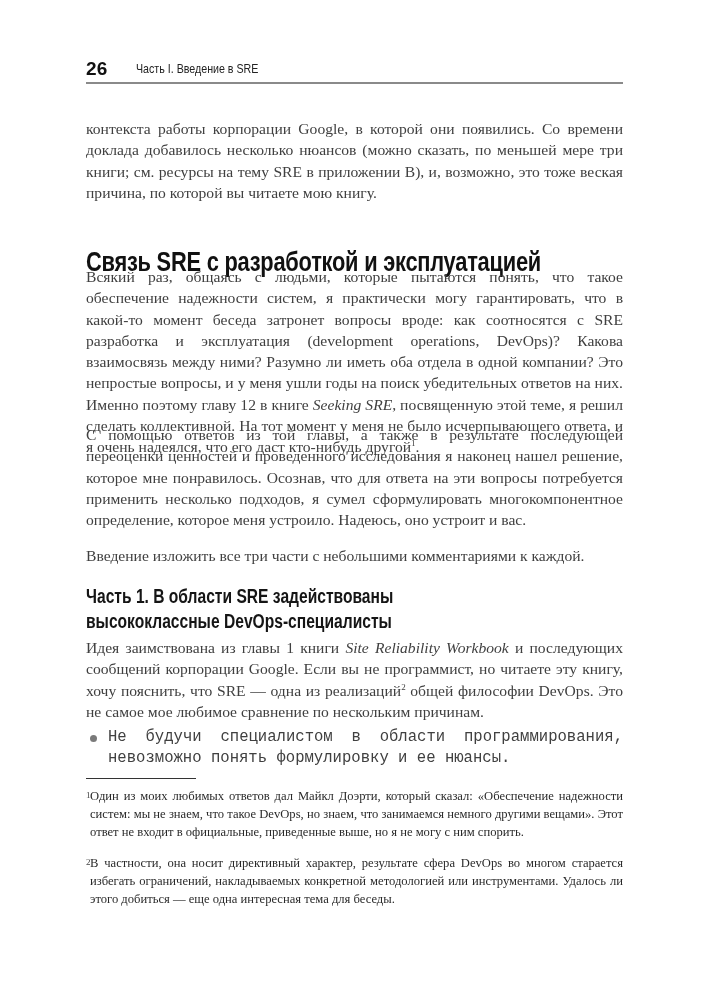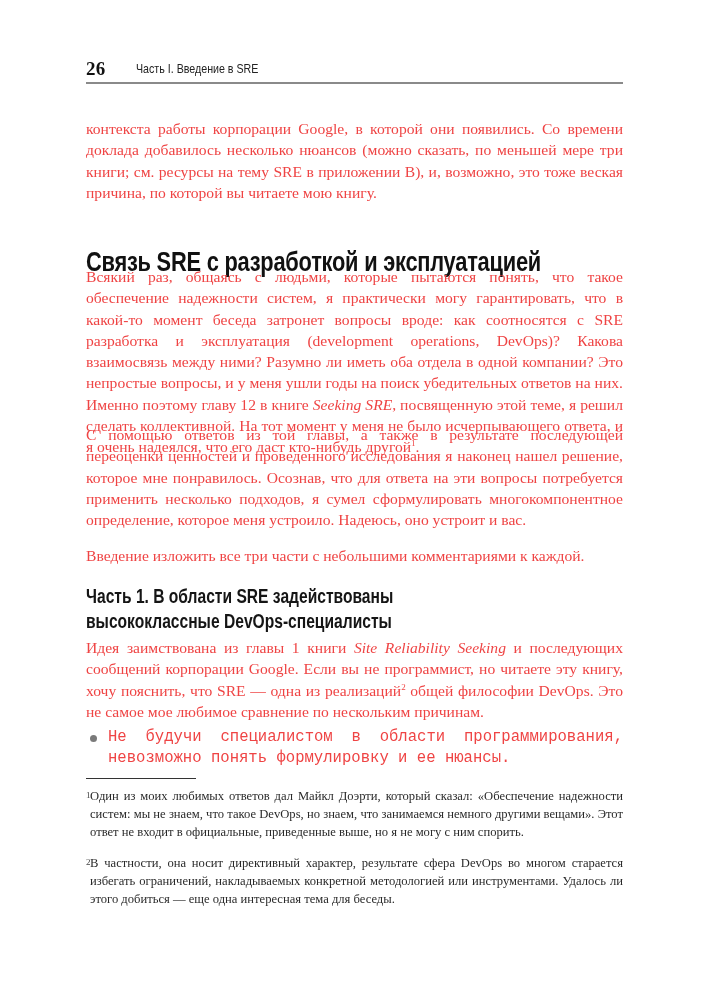--- a/index.html
+++ b/index.html
@@ -1,23 +1,23 @@
 <!DOCTYPE html>
 <html><head>
   <meta charset="utf-8">
   <style>
     html, body { margin: 0; padding: 0; background: #ffffff; }
     body { width: 709px; height: 1000px; position: relative; overflow: hidden; color: #1e1e1e; }
     .page { position: absolute; left: 86px; top: 0; width: 537px; }
     .running-head { position: absolute; top: 58px; left: 0; width: 537px; height: 24px; }
-    .page-num { position: absolute; left: 0; top: 0; font-family: Liberation Serif, serif; font-weight: bold; font-size: 19px; letter-spacing: 0.3px; color: #111; }
+    .page-num { position: absolute; left: 0; top: 0; font-family: Liberation Sans, sans-serif; font-weight: bold; font-size: 19px; letter-spacing: 0.3px; color: #111; }
     .running-title { position: absolute; left: 50px; top: 3px; font-family: "Liberation Sans", sans-serif; font-size: 13px; transform: scaleX(0.82); transform-origin: left; color: #222; }
     .head-rule { position: absolute; top: 82px; left: 0; width: 537px; height: 2px; background: #8a8a8a; }
 
-    .body-text { font-family: "Liberation Serif", serif; font-size: 15.6px; line-height: 21.3px; text-align: justify; color: #ef4444; margin: 0; }
+    .body-text { font-family: "Liberation Serif", serif; font-size: 15.6px; line-height: 21.3px; text-align: justify; color: #404040; margin: 0; }
     .blk { position: absolute; left: 0; width: 537px; }
 
     .h2 { font-family: "Liberation Sans", sans-serif; font-weight: bold; font-size: 28px; color: #111; transform: scaleX(0.78); transform-origin: left; white-space: nowrap; margin: 0; letter-spacing: -0.3px; }
     .h3 { font-family: "Liberation Sans", sans-serif; font-weight: bold; font-size: 19.5px; line-height: 25px; color: #151515; transform: scaleX(0.8); transform-origin: left; white-space: nowrap; margin: 0; }
 
     i { }
     sup { font-size: 9px; line-height: 0; vertical-align: 6px; }
 
     .bullet-item { position: absolute; left: 0; width: 537px; }
     .bullet-dot { position: absolute; left: 4px; top: 8px; width: 7px; height: 7px; border-radius: 50%; background: #7a7a7a; }
@@ -49,21 +49,21 @@
 
   <p class="body-text blk" style="top:424px;">С помощью ответов из той главы, а также в результате последующей переоценки ценностей и проведенного исследования я наконец нашел решение, которое мне понравилось. Осознав, что для ответа на эти вопросы потребуется применить несколько подходов, я сумел сформулировать многокомпонентное определение, которое меня устроило. Надеюсь, оно устроит и вас.</p>
 
   <p class="body-text blk" style="top:545px;">Введение изложить все три части с небольшими комментариями к каждой.</p>
 
   <div class="blk" style="top:584px;">
     <div class="h3">Часть 1. В области SRE задействованы</div>
     <div class="h3">высококлассные DevOps-специалисты</div>
   </div>
 
-  <p class="body-text blk" style="top:637px;"><span>Идея заимствована из главы 1 книги </span><i>Site Reliability Seeking</i><span> и последующих сообщений корпорации Google. Если вы не программист, но читаете эту книгу, хочу пояснить, что SRE — одна из реализаций</span><sup>2</sup><span> общей философии DevOps. Это не самое мое любимое сравнение по нескольким причинам.</span></p>
+  <p class="body-text blk" style="top:637px;"><span>Идея заимствована из главы 1 книги </span><i>Site Reliability Workbook</i><span> и последующих сообщений корпорации Google. Если вы не программист, но читаете эту книгу, хочу пояснить, что SRE — одна из реализаций</span><sup>2</sup><span> общей философии DevOps. Это не самое мое любимое сравнение по нескольким причинам.</span></p>
 
   <div class="bullet-item" style="top:727px;">
     <span class="bullet-dot"></span>
     <p class="body-text bullet-text">Не будучи специалистом в области программирования, невозможно понять формулировку и ее нюансы.</p>
   </div>
 
   <div class="fn-rule"></div>
 
   <div class="fn" style="top:788px;">
     <span class="fn-num">1</span>

